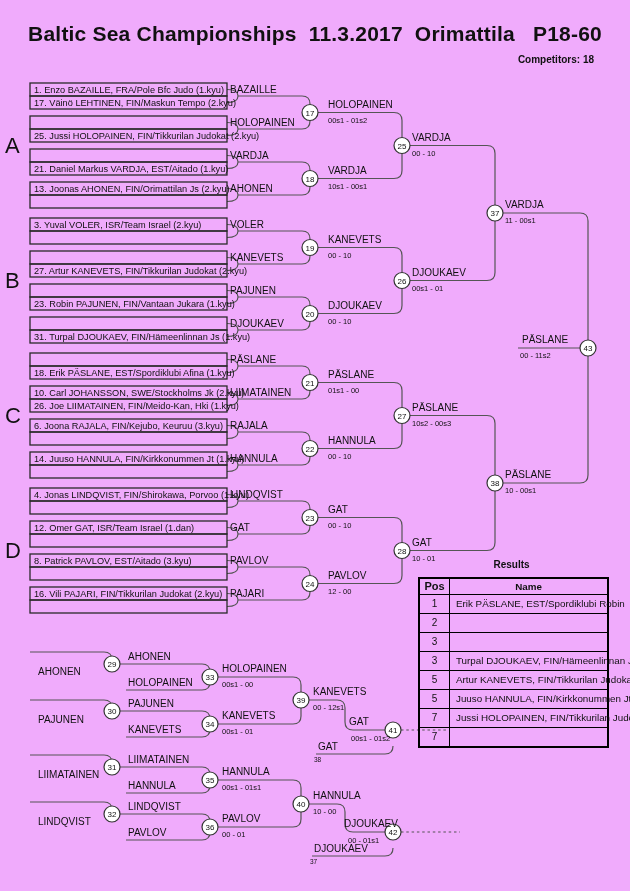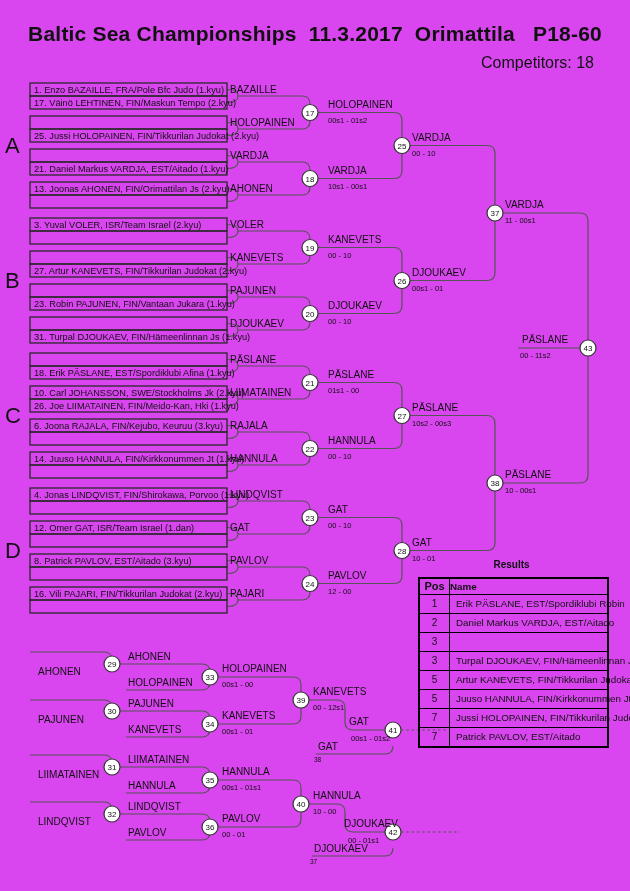--- a/index.html
+++ b/index.html
@@ -1,20 +1,20 @@
 <!DOCTYPE html>
 <html><head>
 <meta charset="utf-8">
 <style>
   html,body{margin:0;padding:0;background:#e8e8e8;}
-  #page{position:relative;width:630px;height:891px;background:#d946ef;overflow:hidden;
+  #page{position:relative;width:630px;height:891px;background:#f0abfc;overflow:hidden;
         font-family:"Liberation Sans",sans-serif;color:#111;}
   #title{position:absolute;left:0;right:0;top:22px;text-align:center;font-size:21px;
          font-weight:bold;white-space:pre;letter-spacing:.2px;}
-  #competitors{position:absolute;right:36px;top:54px;font-size:16px;font-weight:normal;}
+  #competitors{position:absolute;right:36px;top:54px;font-size:10px;font-weight:bold;}
   svg{position:absolute;left:0;top:0;}
   svg text{fill:#111;}
   .bx{font-size:9.2px;}
   .pw{font-size:10px;}
   .wl{font-size:10px;}
   .sc{font-size:7.5px;}
   .cn{font-size:8px;text-anchor:middle;}
   .sec{font-size:22px;}
   .ref{font-size:6.5px;}
   .ln{fill:none;stroke:#555;stroke-width:1.2;}
@@ -24,21 +24,21 @@
   
   #results-title{position:absolute;left:418px;top:559px;width:187px;text-align:center;
                  font-size:10px;font-weight:bold;}
   #results{position:absolute;left:418px;top:577px;width:187px;border:2.5px solid #000;}
   .rrow{display:grid;grid-template-columns:30px 1fr;height:18px;line-height:18px;}
   .rrow.hdr{height:15px;line-height:15px;font-weight:bold;font-size:11px;}
   .rrow + .rrow{border-top:1.5px solid #000;}
   .rpos{border-right:1.5px solid #000;text-align:center;font-size:10px;}
   .hdr .rpos{font-size:11px;}
   .rname{padding-left:6px;font-size:9.8px;white-space:nowrap;overflow:visible;}
-  .hdr .rname{text-align:left;padding-left:0;}
+  .hdr .rname{text-align:center;padding-left:0;}
 </style>
 </head>
 <body>
 
 <div id="page">
   <div id="title">Baltic Sea Championships  11.3.2017  Orimattila   P18-60</div>
   <div id="competitors">Competitors: 18</div>
 
   <svg width="630" height="891" viewBox="0 0 630 891">
 
@@ -281,21 +281,20 @@
     <div class="rrow hdr">
       <div class="rpos">Pos</div>
       <div class="rname">Name</div>
     </div>
     <div class="rrow">
         <div class="rpos">1</div>
         <div class="rname">Erik PÄSLANE, EST/Spordiklubi Robin</div>
       </div>
     <div class="rrow">
         <div class="rpos">2</div>
-        <div class="rname">Daniel Markus VARDJA, EST/Aitado</div>
       </div>
     <div class="rrow">
         <div class="rpos">3</div>
       </div>
     <div class="rrow">
         <div class="rpos">3</div>
         <div class="rname">Turpal DJOUKAEV, FIN/Hämeenlinnan Js</div>
       </div>
     <div class="rrow">
         <div class="rpos">5</div>
@@ -304,16 +303,15 @@
     <div class="rrow">
         <div class="rpos">5</div>
         <div class="rname">Juuso HANNULA, FIN/Kirkkonummen Jt</div>
       </div>
     <div class="rrow">
         <div class="rpos">7</div>
         <div class="rname">Jussi HOLOPAINEN, FIN/Tikkurilan Judokat</div>
       </div>
     <div class="rrow">
         <div class="rpos">7</div>
-        <div class="rname">Patrick PAVLOV, EST/Aitado</div>
       </div>
   </div>
 </div>
 
 </body></html>

